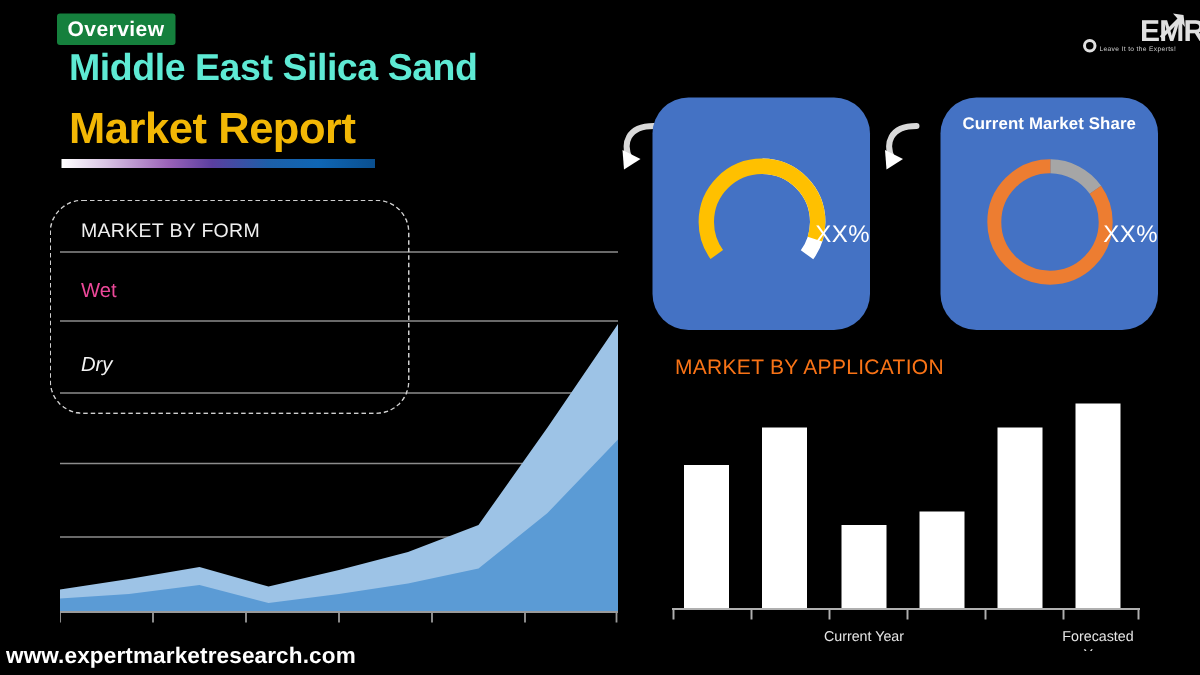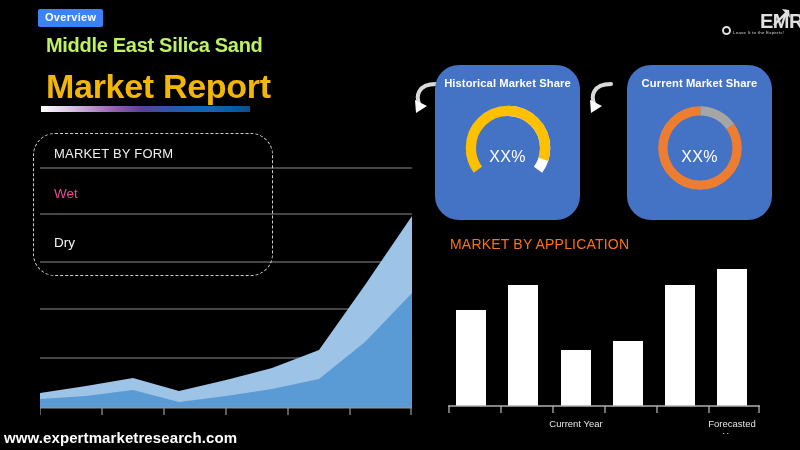--- a/index.html
+++ b/index.html
@@ -1,56 +1,56 @@
 <!DOCTYPE html>
 <html><head>
 <meta charset="utf-8">
 <style>
   html,body{margin:0;padding:0;background:#000;}
   body{width:800px;height:450px;overflow:hidden;font-family:"Liberation Sans",sans-serif;-webkit-font-smoothing:antialiased;}
   #stage{position:relative;width:800px;height:450px;background:#000000;overflow:hidden;}
 
   
-  .badge{position:absolute;left:38px;top:9px;background:#3b82f6;color:#ffffff;
-         font-size:11px;font-weight:bold;letter-spacing:.3px;padding:3px 7px 4px 7px;border-radius:2px;line-height:1;}
-  .title{position:absolute;left:46px;top:30px;width:400px;color:#bef264;font-size:20px;
+  .badge{position:absolute;left:38px;top:9px;background:#15803d;color:#ffffff;
+         font-size:14px;font-weight:bold;letter-spacing:.3px;padding:3px 7px 4px 7px;border-radius:2px;line-height:1;}
+  .title{position:absolute;left:46px;top:30px;width:400px;color:#5eead4;font-size:25px;
          font-weight:bold;letter-spacing:-0.3px;line-height:30px;}
-  .title2{position:absolute;left:46px;top:71px;color:#F2B705;font-size:34px;font-weight:bold;
+  .title2{position:absolute;left:46px;top:71px;color:#F2B705;font-size:29px;font-weight:bold;
           letter-spacing:-0.3px;line-height:30px;}
   .uline{position:absolute;left:41px;top:106px;width:209px;height:6px;
          background:linear-gradient(90deg,#ffffff 0%,#d9c5e4 14%,#9b63b8 34%,#5b3fa0 48%,#1d5fa8 66%,#0f66b4 82%,#0a4f8f 100%);}
 
   
   .logo{position:absolute;left:716px;top:6px;width:78px;height:36px;opacity:.88;}
   .logo-emr{position:absolute;left:16px;top:6px;color:#ffffff;font-size:20px;font-weight:bold;letter-spacing:-0.5px;line-height:19px;margin-left:28px;}
   .logo-tag{position:absolute;left:17px;top:24px;color:#e9e9e9;font-size:4.4px;letter-spacing:.25px;line-height:5px;white-space:nowrap;}
   .logo-dot{position:absolute;left:6px;top:20px;width:9px;height:9px;border:2px solid #ffffff;border-radius:50%;box-sizing:border-box;}
   .logo-arrow{position:absolute;left:56px;top:2px;}
 
   
   .formcard{position:absolute;left:33px;top:133px;width:240px;height:143px;
             border:1.6px dashed #cfcfcf;border-radius:22px;box-sizing:border-box;}
   .form-title{position:absolute;left:54px;top:146px;color:#f0f0f0;font-size:13px;letter-spacing:.2px;}
   .form-r1{position:absolute;left:54px;top:186px;color:#ec4899;font-size:13.5px;}
-  .form-r2{position:absolute;left:54px;top:235px;color:#f4f4f4;font-size:13.5px;}
+  .form-r2{position:absolute;left:54px;top:235px;color:#f4f4f4;font-size:13.5px;font-style:italic;}
 
   
   .areachart{position:absolute;left:40px;top:146px;width:372px;height:270px;}
 
   
   .app-title{position:absolute;left:450px;top:236px;color:#f97316;font-size:14px;letter-spacing:.2px;}
 
   
   .dcard{position:absolute;top:65px;width:145px;height:155px;background:#4472C4;border-radius:24px;}
   .dcard.a{left:435px;}
   .dcard.b{left:627px;}
   .dcard-title{position:absolute;top:12px;left:0;width:100%;text-align:center;color:#ffffff;
                font-size:11.2px;font-weight:bold;letter-spacing:.1px;}
   .dcard svg{position:absolute;left:50%;top:34px;transform:translateX(-50%);}
-  .dcard-val{position:absolute;top:83px;left:0;width:100%;text-align:center;color:#ffffff;font-size:16px;letter-spacing:.3px;}
+  .dcard-val{position:absolute;top:83px;left:0;width:100%;text-align:right;color:#ffffff;font-size:16px;letter-spacing:.3px;}
 
   .arrow{position:absolute;top:78px;}
   .arrow.a{left:414px;}
   .arrow.b{left:589px;}
 
   
   .barchart{position:absolute;left:444px;top:262px;width:336px;height:172px;}
 
   
   .footer{position:absolute;left:4px;top:429px;color:#ffffff;font-size:15px;font-weight:bold;letter-spacing:.1px;}
@@ -103,21 +103,20 @@
   <div class="form-title">MARKET BY FORM</div>
   <div class="form-r1">Wet</div>
   <div class="form-r2">Dry</div>
 
   <svg class="arrow a" width="28" height="48" viewBox="0 0 28 48">
     <path d="M22 6 C4 6 1 18 6 28" stroke="#d9d9d9" stroke-width="4" fill="none" stroke-linecap="round"></path>
     <path d="M1 22 L13 28 L2 35 Z" fill="#ffffff"></path>
   </svg>
 
   <div class="dcard a">
-    <div class="dcard-title">Historical Market Share</div>
     <svg width="98" height="98" viewBox="0 0 42 42">
       <circle cx="21" cy="21" r="15.915" fill="none" stroke="#FFFFFF" stroke-width="4.4" stroke-dasharray="35 65" stroke-dashoffset="25"></circle>
       <circle cx="21" cy="21" r="15.915" fill="none" stroke="#FFC000" stroke-width="4.4" stroke-dasharray="65 35" stroke-dashoffset="60"></circle>
     </svg>
     <div class="dcard-val">XX%</div>
   </div>
 
   <svg class="arrow b" width="28" height="48" viewBox="0 0 28 48">
     <path d="M22 6 C4 6 1 18 6 28" stroke="#d9d9d9" stroke-width="4" fill="none" stroke-linecap="round"></path>
     <path d="M1 22 L13 28 L2 35 Z" fill="#ffffff"></path>

